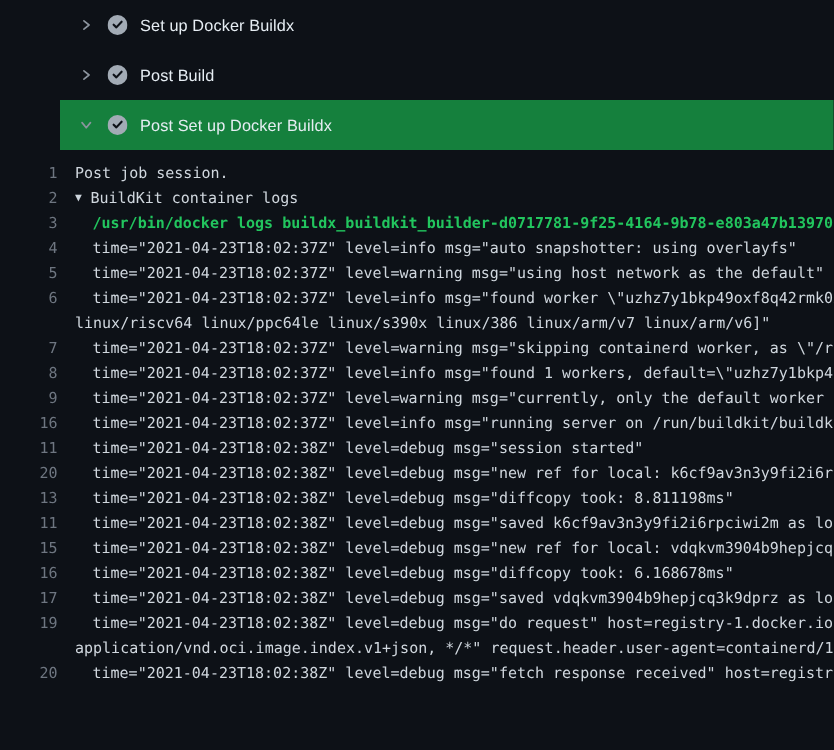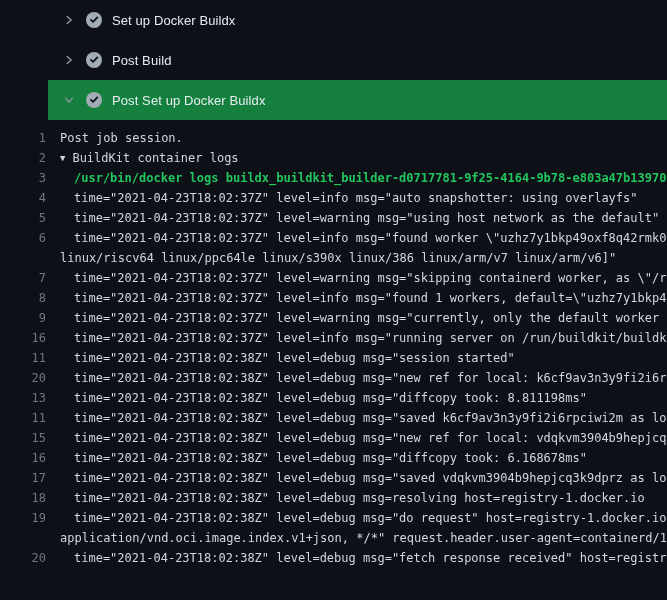--- a/index.html
+++ b/index.html
@@ -206,24 +206,20 @@
   </div>
       <div class="log-row indent">
     <span class="ln">16</span>
     <span class="txt">time="2021-04-23T18:02:38Z" level=debug msg="diffcopy took: 6.168678ms"</span>
   </div>
       <div class="log-row indent">
     <span class="ln">17</span>
     <span class="txt">time="2021-04-23T18:02:38Z" level=debug msg="saved vdqkvm3904b9hepjcq3k9dprz as loca</span>
   </div>
       <div class="log-row indent">
-    <span class="ln">18</span>
-    <span class="txt">time="2021-04-23T18:02:38Z" level=debug msg=resolving host=registry-1.docker.io</span>
-  </div>
-      <div class="log-row indent">
     <span class="ln">19</span>
     <span class="txt">time="2021-04-23T18:02:38Z" level=debug msg="do request" host=registry-1.docker.io r</span>
   </div>
       <div class="log-row">
     <span class="ln"></span>
     <span class="txt">application/vnd.oci.image.index.v1+json, */*" request.header.user-agent=containerd/1.4</span>
   </div>
       <div class="log-row indent">
     <span class="ln">20</span>
     <span class="txt">time="2021-04-23T18:02:38Z" level=debug msg="fetch response received" host=registry</span>

